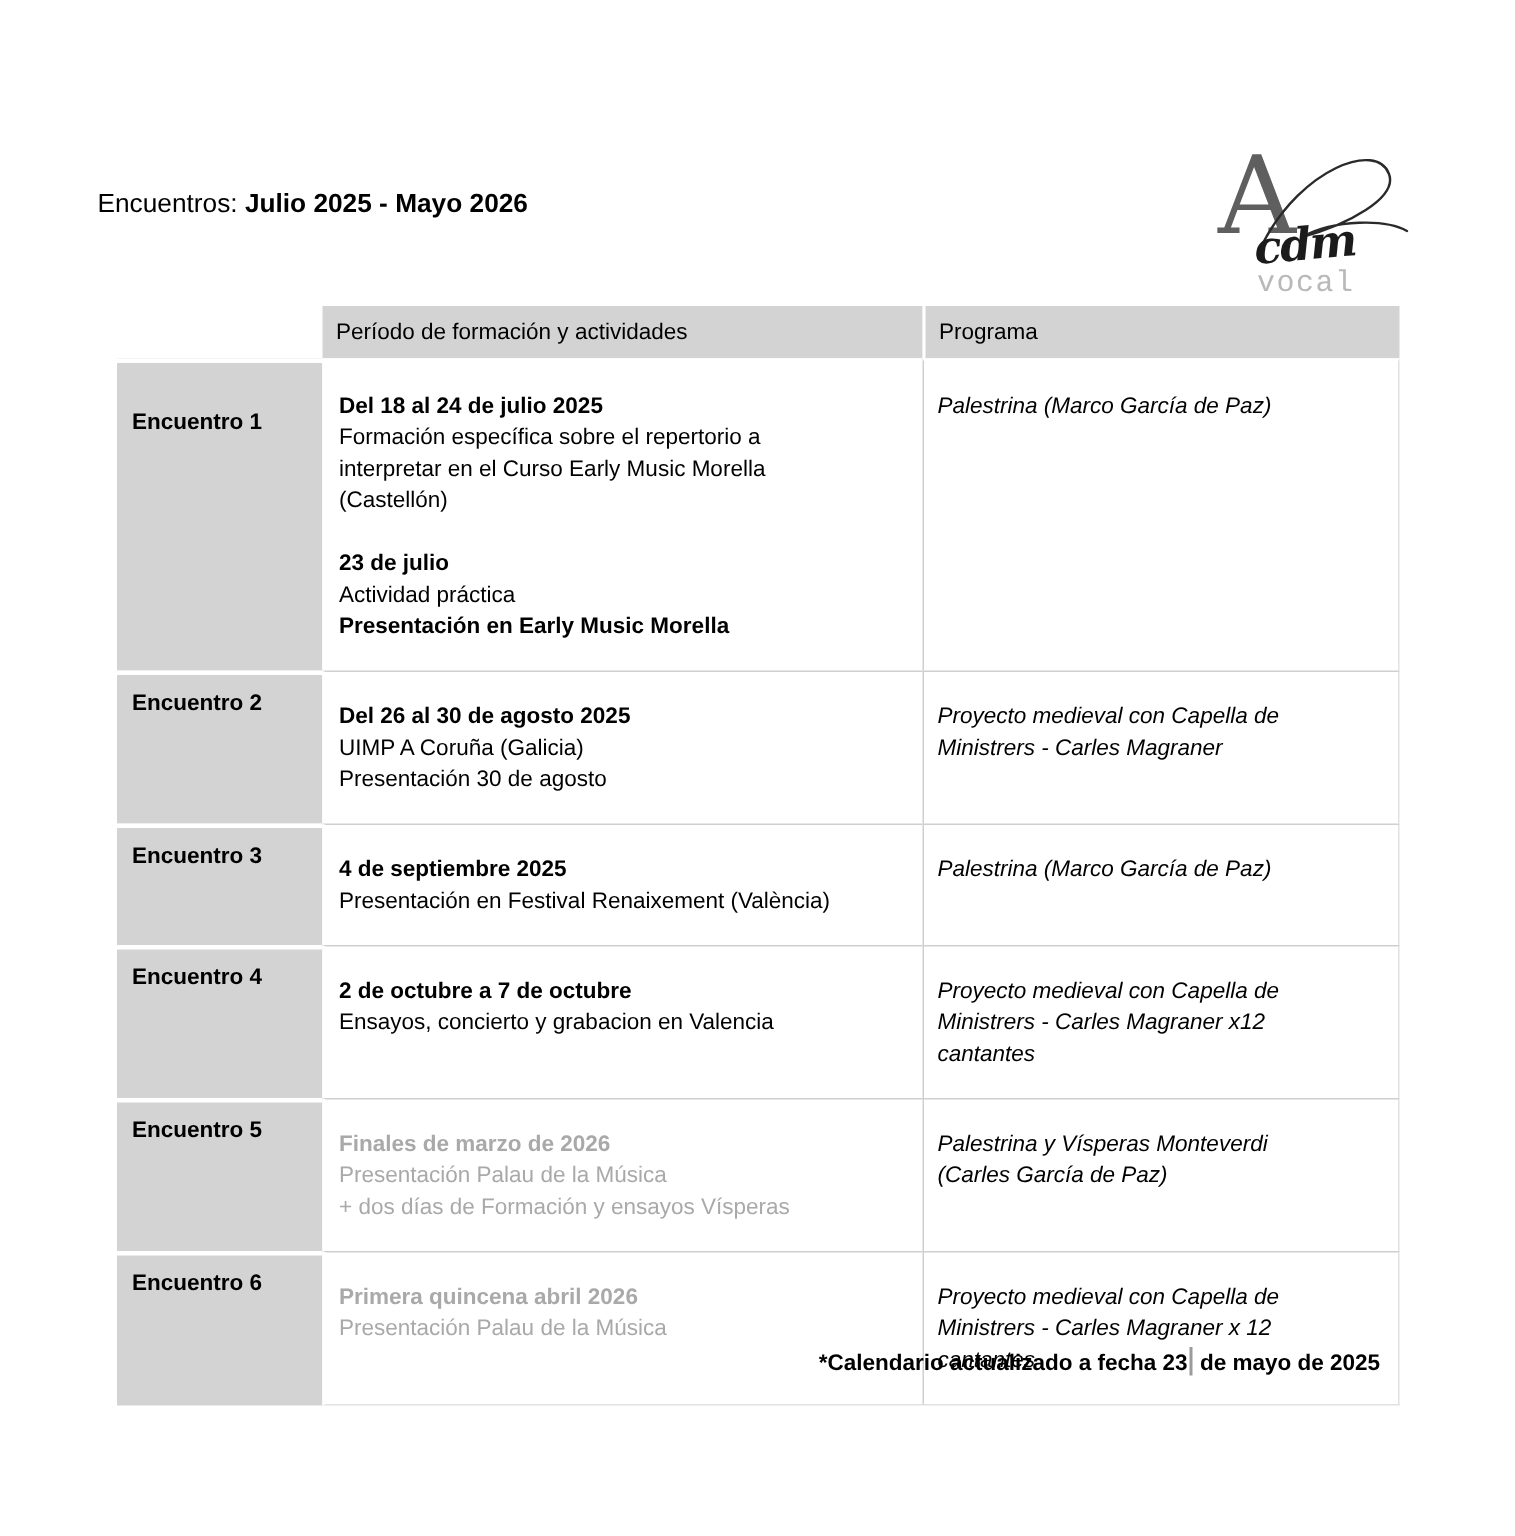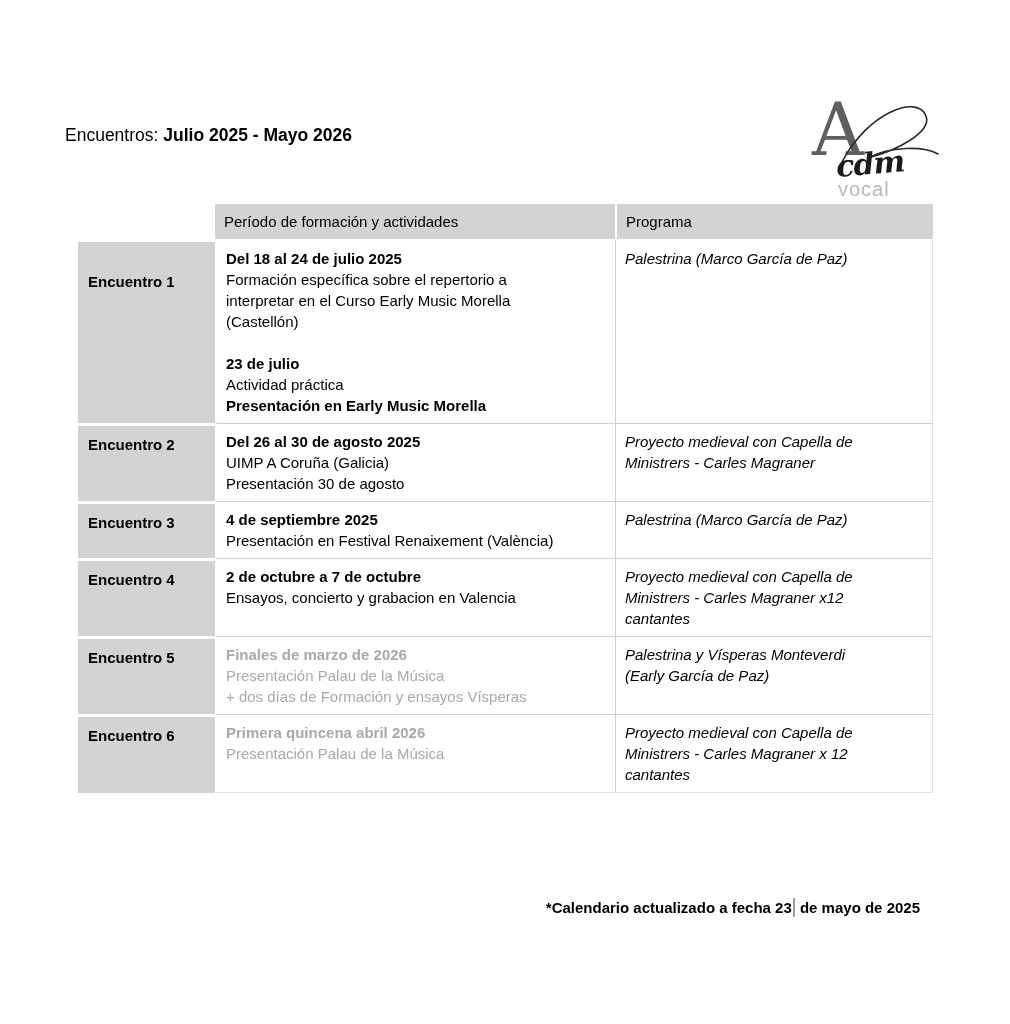--- a/index.html
+++ b/index.html
@@ -28,21 +28,21 @@
   }
   .logo-swash { position: absolute; left: 32px; top: 4px; }
   .logo-cdm {
     position: absolute; left: 30px; top: 50px;
     font-family: "DejaVu Serif", serif; font-style: italic; font-weight: 600;
     font-size: 30px; color: #1b1b1b; letter-spacing: -1px;
     transform: rotate(-5deg);
   }
   .logo-vocal {
     position: absolute; left: 32px; top: 82px;
-    font-family: Liberation Sans, sans-serif;
+    font-family: Liberation Mono, monospace;
     font-size: 20px; color: #b9b9b9; letter-spacing: 1px;
   }
 
   
   .table-wrap { position: absolute; left: 78px; top: 204px; }
   table.schedule {
     border-collapse: separate; border-spacing: 0;
     table-layout: fixed; width: 855px;
     font-size: 15px; line-height: 21px;
   }
@@ -52,21 +52,21 @@
   td.h-empty { background: transparent; }
   td.h-col { background: #d3d3d3; padding: 7px 9px; font-weight: 400; }
   td.h-col3 { border-left: 2px solid #ffffff; }
 
   td.lbl {
     background: #d3d3d3; border-top: 3px solid #ffffff;
     font-weight: 700; padding: 8px 10px 8px 10px;
   }
   tr.first-row td.lbl { padding-top: 29px; }
 
-  td.per, td.pro { background: #fff; border-top: 1px solid #cfcfcf; padding: 7px 9px; }
+  td.per, td.pro { background: #fff; border-top: 1px solid #cfcfcf; padding: 19px 9px; }
   td.per { border-left: 2px solid #ffffff; }
   td.pro { border-left: 1px solid #cfcfcf; border-right: 1px solid #e2e2e2; font-style: italic; }
   tr.first-row td.per, tr.first-row td.pro { border-top: 2px solid #ffffff; }
   tr:last-child td.per, tr:last-child td.pro { border-bottom: 1px solid #e2e2e2; }
 
   .line { white-space: nowrap; }
   .line.b { font-weight: 700; }
   tr.muted td.per .line { color: #a9a9a9; }
 
   
@@ -164,21 +164,21 @@
   </tr>
           <tr class="muted">
     <td class="lbl">Encuentro 5</td>
     <td class="per">
               <div class="line b">Finales de marzo de 2026</div>
               <div class="line">Presentación Palau de la Música</div>
               <div class="line">+ dos días de Formación y ensayos Vísperas</div>
             </td>
     <td class="pro">
               <div class="line">Palestrina y Vísperas Monteverdi</div>
-              <div class="line">(Early García de Paz)</div>
+              <div class="line">(Carles García de Paz)</div>
             </td>
   </tr>
           <tr class="muted">
     <td class="lbl">Encuentro 6</td>
     <td class="per">
               <div class="line b">Primera quincena abril 2026</div>
               <div class="line">Presentación Palau de la Música</div>
             </td>
     <td class="pro">
               <div class="line">Proyecto medieval con Capella de</div>

